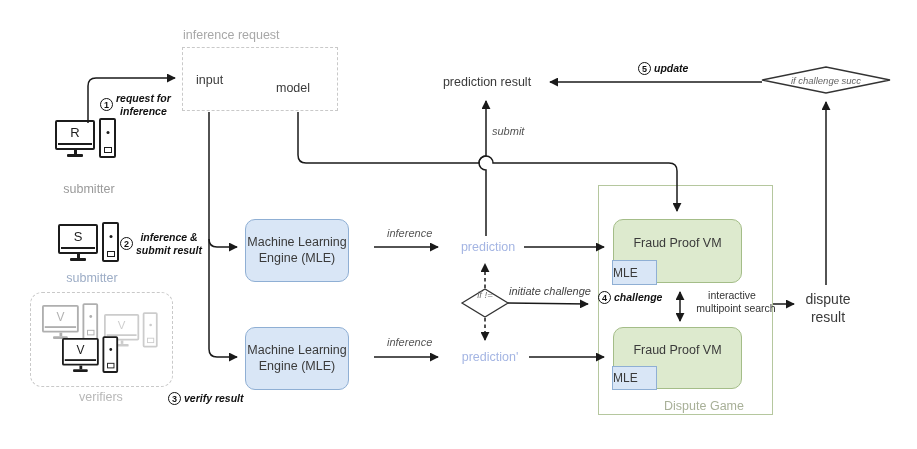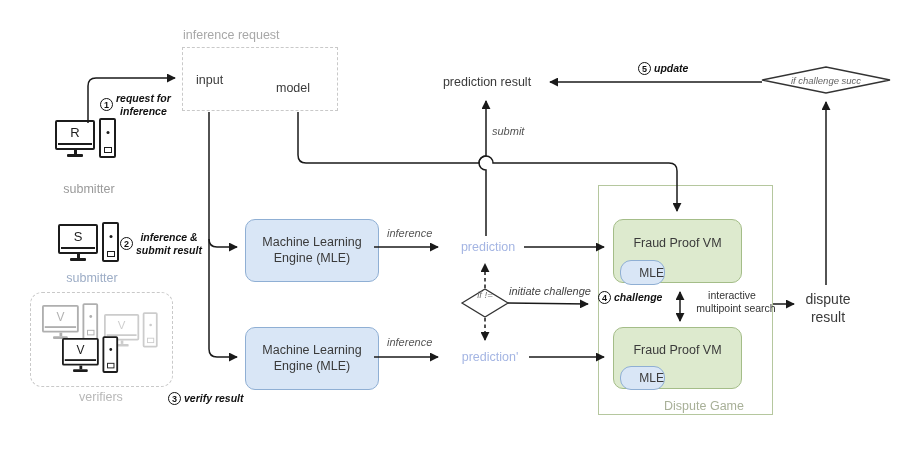--- a/index.html
+++ b/index.html
@@ -12,33 +12,33 @@
   .muted{color:#a8a8a8;}
   .ital{font-style:italic;font-size:11px;color:#555;}
   .ctr{transform:translateX(-50%);text-align:center;}
   .ctrxy{transform:translate(-50%,-50%);text-align:center;}
 
   
   .dashbox{position:absolute;border:1.5px dashed #c9c9c9;background:transparent;box-sizing:border-box;}
 
   
   .mlebox{
-    position:absolute;width:134px;height:63px;background:#d9e6f6;border:1.5px solid #8fafd4;
+    position:absolute;width:104px;height:63px;background:#d9e6f6;border:1.5px solid #8fafd4;
     border-radius:10px;box-sizing:border-box;display:flex;flex-direction:column;align-items:center;
     justify-content:center;font-size:12.5px;color:#3a3a3a;line-height:1.25;
   }
   .vmbox{
     position:absolute;width:129px;background:#ddeace;border:1.5px solid #a4bd88;
     border-radius:10px;box-sizing:border-box;display:flex;align-items:center;
     justify-content:center;font-size:12.5px;color:#3a3a3a;padding-bottom:16px;
   }
   .mlebadge{
-    position:absolute;width:45px;background:#d9e6f6;border:1.5px solid #8fafd4;border-radius:11px;
-    box-sizing:border-box;display:flex;align-items:center;justify-content:flex-end;
-    font-size:12px;color:#3a3a3a;margin-left:8px;
+    position:absolute;width:45px;background:#d9e6f6;border:1.5px solid #8fafd4;border-radius:0;
+    box-sizing:border-box;display:flex;align-items:center;justify-content:flex-start;
+    font-size:12px;color:#3a3a3a;
   }
   .disputebox{position:absolute;border:1.5px solid #b5c79e;background:#fff;box-sizing:border-box;}
 
   
   .step{position:absolute;display:flex;align-items:center;gap:3px;}
   .step-num{
     width:13px;height:13px;border:1.4px solid #111;border-radius:50%;flex:0 0 auto;
     display:inline-flex;align-items:center;justify-content:center;
     font-size:9px;font-weight:bold;color:#111;box-sizing:border-box;font-style:normal;
   }

